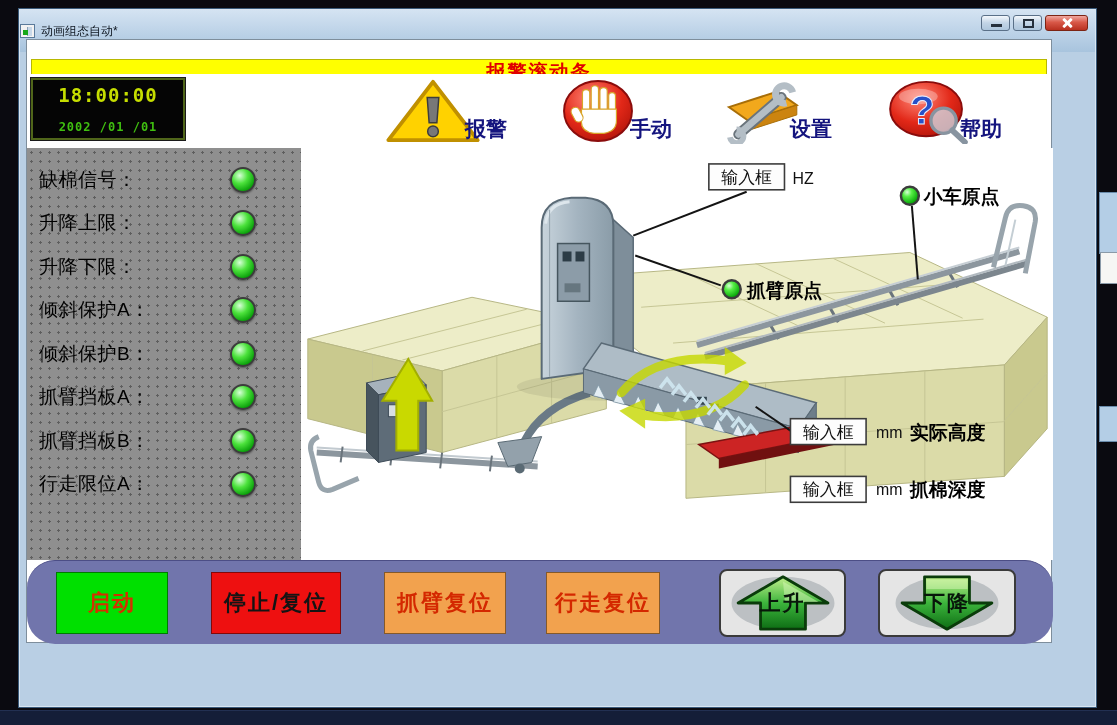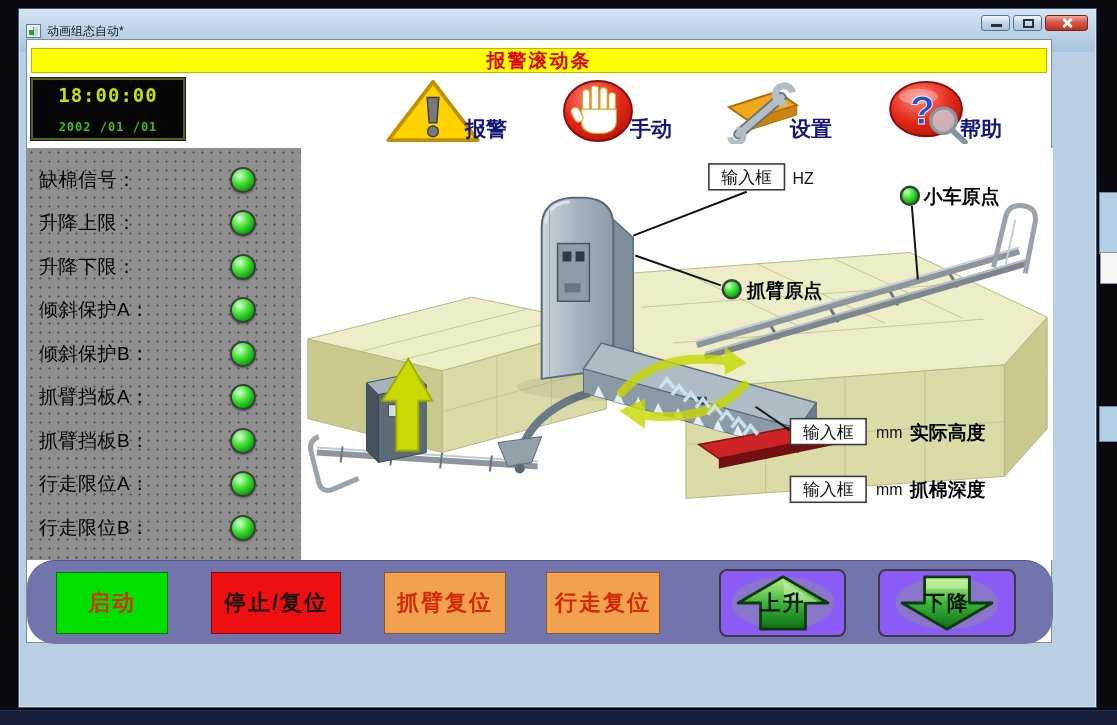--- a/index.html
+++ b/index.html
@@ -6,41 +6,41 @@
   html, body { background:#06060a; }
   body { font-family:"Liberation Sans", sans-serif; }
 
   .screen { position:relative; width:1117px; height:725px; background:#0a0a10; overflow:hidden; }
   .desktop-strip { position:absolute; left:0; bottom:0; width:1117px; height:15px; background:#141e38; border-top:1px solid #223052; }
 
   
   .window { position:absolute; left:18px; top:8px; width:1079px; height:700px;
             background:#b9cfe4; border:1px solid #3a5a7a; box-shadow: inset 0 0 0 1px #d8e6f2; }
   .titlebar { position:absolute; left:1px; top:1px; right:1px; height:42px;
-              background:linear-gradient(#d4e3f2,#a8c4de); display:flex; align-items:center; padding-left:6px; }
+              background:linear-gradient(#d4e3f2,#a8c4de); display:flex; align-items:center; }
   .app-icon { width:15px; height:14px; background:#f2f2f2; border:1px solid #5a7a9a; position:relative; margin-right:6px; }
   .app-icon::after { content:""; position:absolute; left:2px; top:5px; width:5px; height:5px; background:#18a818; }
   .app-icon::before { content:""; position:absolute; right:2px; top:2px; width:4px; height:9px; background:#c8d8e8; border-left:1px solid #8aa2b8; }
   .title-text { font-size:12px; color:#0e1620; }
 
   .win-buttons { position:absolute; right:7px; top:5px; display:flex; gap:3px; }
   .win-btn { width:29px; height:16px; border:1px solid #5a7088; border-radius:3px; position:relative; cursor:pointer;
              background:linear-gradient(#f4f8fc,#c2d4e6 50%,#aec6dc); }
   .win-btn.close { width:43px; background:linear-gradient(#f0a8a0,#d85848 45%,#b83020); border-color:#7c2414; }
   .glyph-min { position:absolute; left:9px; bottom:3px; width:11px; height:3px; background:#26303c; }
   .glyph-max { position:absolute; left:9px; top:3px; width:11px; height:9px; border:2px solid #26303c; background:transparent; }
   .glyph-close { position:absolute; left:50%; top:50%; width:12px; height:12px; transform:translate(-50%,-50%); }
   .glyph-close::before, .glyph-close::after { content:""; position:absolute; left:5px; top:0; width:3px; height:12px; background:#fff; border-radius:1px; }
   .glyph-close::before { transform:rotate(45deg); }
   .glyph-close::after  { transform:rotate(-45deg); }
 
   
   .content { position:absolute; left:7px; top:30px; width:1026px; height:604px; background:#ffffff; border:1px solid #7e8e9c; }
 
-  .alarm-banner { position:absolute; left:4px; top:8px; width:1016px; height:25px; background:#ffff00;
+  .alarm-banner { position:absolute; left:4px; top:19px; width:1016px; height:25px; background:#ffff00;
                   border:1px solid #b8b800; display:flex; align-items:center; justify-content:center; }
   .alarm-text { color:#e00000; font-size:19px; font-weight:bold; letter-spacing:2px; }
 
   .toolbar { position:absolute; left:4px; top:34px; width:1016px; height:72px; background:#fff; }
   .clock { position:absolute; left:0; top:4px; width:154px; height:62px; background:#050505;
            border:2px solid #50661a; outline:1px solid #1a1a1a;
            display:flex; flex-direction:column; justify-content:center; align-items:center; gap:14px; }
   .clock-time { font-family:"DejaVu Sans Mono", monospace; font-size:19px; font-weight:bold; color:#c6de00; letter-spacing:1px; }
   .clock-date { font-family:"DejaVu Sans Mono", monospace; font-size:12px; font-weight:bold; color:#3fbe10; letter-spacing:1px; }
 
@@ -74,21 +74,21 @@
   .bale-line { stroke:#c6c694; stroke-width:1; fill:none; }
 
   
   .bottom-bar { position:absolute; left:0; top:520px; width:1026px; height:84px; background:#7175ac; border-top:1px solid #4c4e86;border-radius:28px; }
   .ctl { position:absolute; top:11px; height:62px; border:1px solid rgba(0,0,0,.45);
          font-family:"Liberation Sans", sans-serif; font-size:22px; font-weight:bold; cursor:pointer; letter-spacing:2px; }
   .ctl.start   { left:29px;  width:112px; background:#00e000; color:#d43000; }
   .ctl.stop    { left:184px; width:130px; background:#ee1010; color:#141414; }
   .ctl.reset-a { left:357px; width:122px; background:#f2a24e; color:#d42800; }
   .ctl.reset-b { left:519px; width:114px; background:#f2a24e; color:#d42800; }
-  .ctl.updown  { top:8px; height:68px; background:#8b5cf6; border:2px solid #3a3a3a; border-radius:8px;text-align:center; }
+  .ctl.updown  { top:8px; height:68px; background:#e5e5e5; border:2px solid #3a3a3a; border-radius:8px;text-align:center; }
   .ctl.up   { left:692px; width:127px; }
   .ctl.down { left:851px; width:138px; }
   .ctl.updown svg { position:absolute; left:50%; top:50%; transform:translate(-50%,-50%); }
   .ud-label { position:absolute; left:50%; top:50%; transform:translate(-50%,-50%); color:#08160a; font-size:21px; font-weight:bold; letter-spacing:2px; }
 
   
   .frag { position:absolute; border:1px solid #6a8cac; border-right:none; }
   .frag1 { left:1099px; top:192px; width:18px; height:62px; background:#b4cee6; }
   .frag2 { left:1100px; top:252px; width:17px; height:32px; background:#f6f6f4; border-color:#8a9aa8; }
   .frag3 { left:1099px; top:406px; width:18px; height:36px; background:#b4cee6; }
@@ -221,24 +221,20 @@
           <div class="status-row">
               <span class="status-label">抓臂挡板A：</span>
               <span class="led"></span>
             </div>
           <div class="status-row">
               <span class="status-label">抓臂挡板B：</span>
               <span class="led"></span>
             </div>
           <div class="status-row">
               <span class="status-label">行走限位A：</span>
-              <span class="led"></span>
-            </div>
-          <div class="status-row">
-              <span class="status-label">行走限位B：</span>
               <span class="led"></span>
             </div>
         </div>
 
         <svg class="machine" viewBox="0 0 752 414">
           <defs>
             <linearGradient id="towerG" x1="0" y1="0" x2="1" y2="0">
               <stop offset="0" stop-color="#c8d4dc"></stop>
                 <stop offset="0.5" stop-color="#a4b4c0"></stop>
                 <stop offset="1" stop-color="#8a9ca8"></stop>

